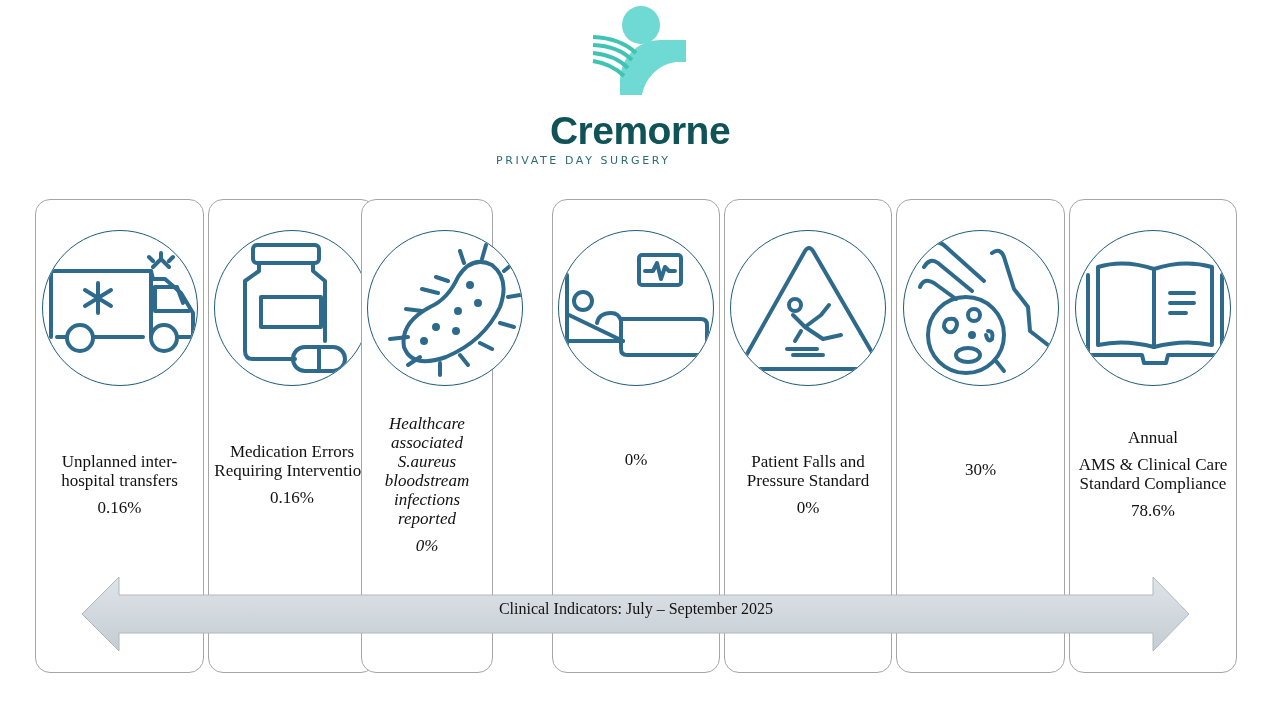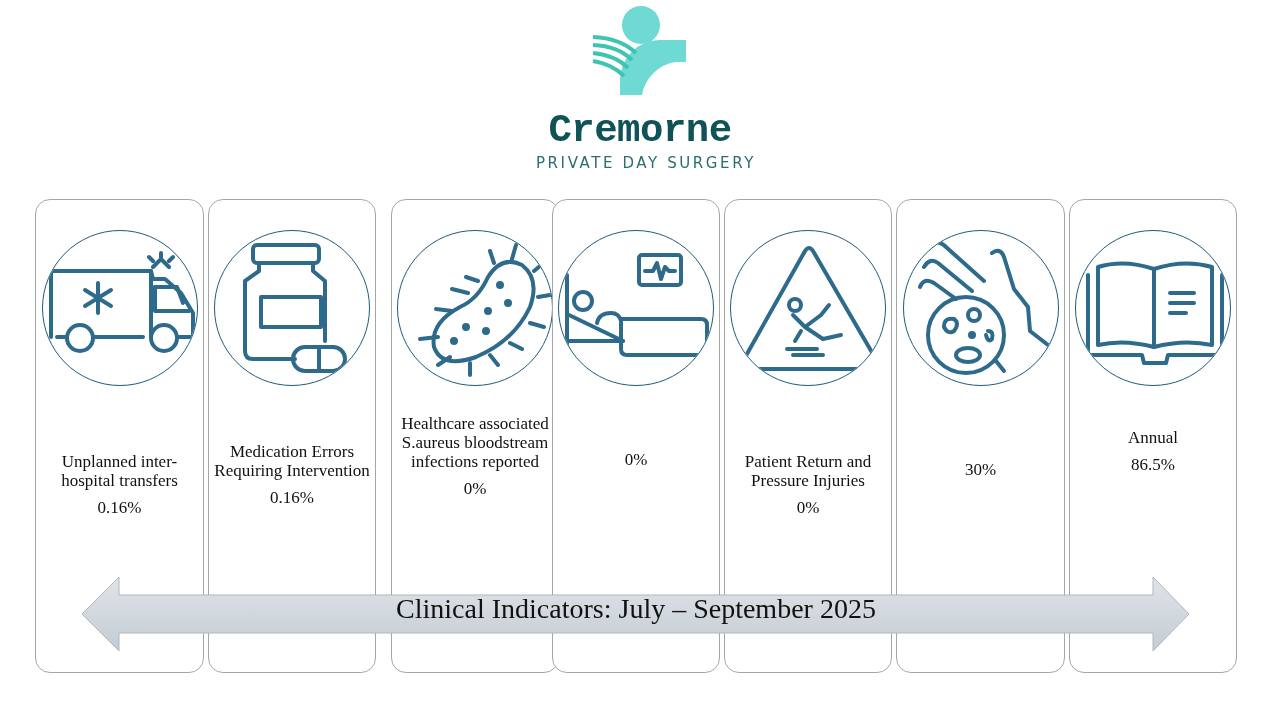--- a/index.html
+++ b/index.html
@@ -1,26 +1,26 @@
 <!DOCTYPE html>
 <html><head>
 <meta charset="utf-8">
 <style>
   html,body{margin:0;padding:0;}
   body{width:1280px;height:720px;background:#ffffff;position:relative;overflow:hidden;font-family:"DejaVu Serif","Liberation Serif",serif;}
   .logo{position:absolute;left:520px;top:0;width:240px;height:175px;}
-  .brand-name{position:absolute;left:520px;top:108px;width:240px;text-align:center;font-family:Liberation Mono, monospace;font-weight:bold;font-size:39px;color:#0f5257;letter-spacing:-0.5px;line-height:46px;}
-  .brand-sub{position:absolute;left:516px;top:154px;width:240px;text-align:right;font-family:"DejaVu Sans","Liberation Sans",sans-serif;font-size:15px;letter-spacing:2.6px;color:#2b6d70;}
+  .brand-name{position:absolute;left:520px;top:108px;width:240px;text-align:center;font-family:Liberation Sans, sans-serif;font-weight:bold;font-size:39px;color:#0f5257;letter-spacing:-0.5px;line-height:46px;}
+  .brand-sub{position:absolute;left:496px;top:154px;width:240px;text-align:left;font-family:"DejaVu Sans","Liberation Sans",sans-serif;font-size:11px;letter-spacing:2.6px;color:#2b6d70;}
   .card{position:absolute;top:199px;height:474px;border:1px solid #a6a6a6;border-radius:15px;box-sizing:border-box;background:#fff;}
   .circle{position:absolute;width:156px;height:156px;border:1px solid #1f5c7a;border-radius:50%;box-sizing:border-box;overflow:hidden;background:#fff;}
   .circle svg{position:absolute;left:0;top:0;width:156px;height:156px;}
   .label{position:absolute;left:4px;right:4px;text-align:center;font-family:"Liberation Serif","DejaVu Serif",serif;font-size:17px;line-height:19px;color:#111;}
   .value{display:block;margin-top:8px;font-size:17px;}
   .arrow{position:absolute;left:82px;top:576px;width:1108px;height:76px;}
-  .arrow-text{position:absolute;left:82px;top:594px;width:1108px;text-align:center;font-family:"Liberation Serif","DejaVu Serif",serif;font-size:28px;color:#111;line-height:30px;}
+  .arrow-text{position:absolute;left:82px;top:594px;width:1108px;text-align:center;font-family:"Liberation Serif","DejaVu Serif",serif;font-size:16px;color:#111;line-height:30px;}
   .ico{fill:none;stroke:#2e6a8c;stroke-width:4;stroke-linecap:round;stroke-linejoin:round;}
 </style>
 </head>
 <body>
 
 <div>
   <svg class="logo" viewBox="0 0 240 175">
     <circle cx="121" cy="25" r="19" fill="#6fdad3"></circle>
     <path d="M100 95 L100 80 A40 40 0 0 1 140 40 L166 40 L166 62 L156 62 A40 40 0 0 0 122 95 Z" fill="#6fdad3"></path>
     <path d="M73 37 Q100 38 116 53" stroke="#3fc4b3" stroke-width="4" fill="none"></path>
@@ -63,21 +63,21 @@
       <rect class="ico" x="78" y="116" width="52" height="24" rx="12"></rect>
       <path class="ico" d="M104 116 L104 140"></path>
     </svg>
   </div>
   <div class="label" style="top:242px;">
     <span>Medication Errors Requiring Intervention</span>
     <span class="value">0.16%</span>
   </div>
 </div>
 
-<div class="card" style="left:391px;width:168px;">
+<div class="card" style="left:361px;width:132px;font-style:italic;">
   <div class="circle" style="left:5px;top:30px;">
     <svg viewBox="0 0 156 156">
       <path class="ico" d="M62 76 Q80 68 90 46 Q104 24 124 34 Q142 48 132 76 Q116 110 78 126 Q44 138 36 116 Q32 92 62 76 Z"></path>
       <circle class="ico" cx="102" cy="54" r="2"></circle>
         <circle class="ico" cx="110" cy="72" r="2"></circle>
       <circle class="ico" cx="90" cy="80" r="2"></circle>
         <circle class="ico" cx="68" cy="96" r="2"></circle>
       <circle class="ico" cx="88" cy="100" r="2"></circle>
         <circle class="ico" cx="56" cy="110" r="2"></circle>
       <path class="ico" d="M80 50 L68 46 M70 62 L54 58 M54 80 L38 78 M40 106 L22 108 M52 126 L40 134 M72 132 L72 144 M92 124 L100 134 M112 112 L124 118 M132 92 L146 96 M140 66 L152 64 M136 40 L148 30 M114 28 L118 14 M96 32 L92 20"></path>
@@ -110,21 +110,21 @@
   <div class="circle" style="left:5px;top:30px;">
     <svg viewBox="0 0 156 156">
       <path class="ico" d="M12 130 L74 20 Q78 14 82 20 L146 130"></path>
       <path class="ico" d="M4 138 L152 138"></path>
       <circle class="ico" cx="64" cy="74" r="6"></circle>
       <path class="ico" d="M62 84 L74 96 L90 84 L98 74 M74 96 L92 108 L110 104 M70 100 L64 110"></path>
       <path class="ico" d="M56 118 L86 118 M62 124 L92 124"></path>
     </svg>
   </div>
   <div class="label" style="top:252px;">
-    <span>Patient Return and Pressure Injuries</span>
+    <span>Patient Falls and Pressure Standard</span>
     <span class="value">0%</span>
   </div>
 </div>
 
 <div class="card" style="left:896px;width:169px;">
   <div class="circle" style="left:6px;top:30px;">
     <svg viewBox="0 0 156 156">
       <path class="ico" d="M20 36 Q26 26 34 32 L68 60 M16 56 Q20 46 30 52 L52 68 M26 14 Q34 8 42 16 L80 50 M88 22 Q96 16 100 26 L110 58 L124 76 L126 100 L144 114"></path>
       <circle class="ico" cx="62" cy="104" r="38"></circle>
       <path class="ico" d="M92 130 L100 140"></path>
@@ -144,21 +144,22 @@
   <div class="circle" style="left:5px;top:30px;">
     <svg viewBox="0 0 156 156">
       <path class="ico" d="M22 36 Q48 28 78 38 Q108 28 136 36 L136 114 Q108 108 78 116 Q48 108 22 114 Z"></path>
       <path class="ico" d="M78 38 L78 116"></path>
       <path class="ico" d="M12 44 L12 124 L66 124 L68 132 L90 132 L92 124 L146 124 L146 44"></path>
       <path class="ico" d="M94 62 L118 62 M94 72 L118 72 M94 82 L110 82"></path>
     </svg>
   </div>
   <div class="label" style="top:228px;">
     <span style="display:block;margin-bottom:8px;">Annual</span>
-    <span class="value">86.5%</span>
+    <span>AMS &amp; Clinical Care Standard Compliance</span>
+    <span class="value">78.6%</span>
   </div>
 </div>
 
 <svg class="arrow" viewBox="0 0 1108 76">
   <defs>
     <linearGradient id="ag" x1="0" y1="0" x2="0" y2="1">
       <stop offset="0" stop-color="#dfe4e8"></stop>
       <stop offset="1" stop-color="#c4ccd3"></stop>
     </linearGradient>
   </defs>

